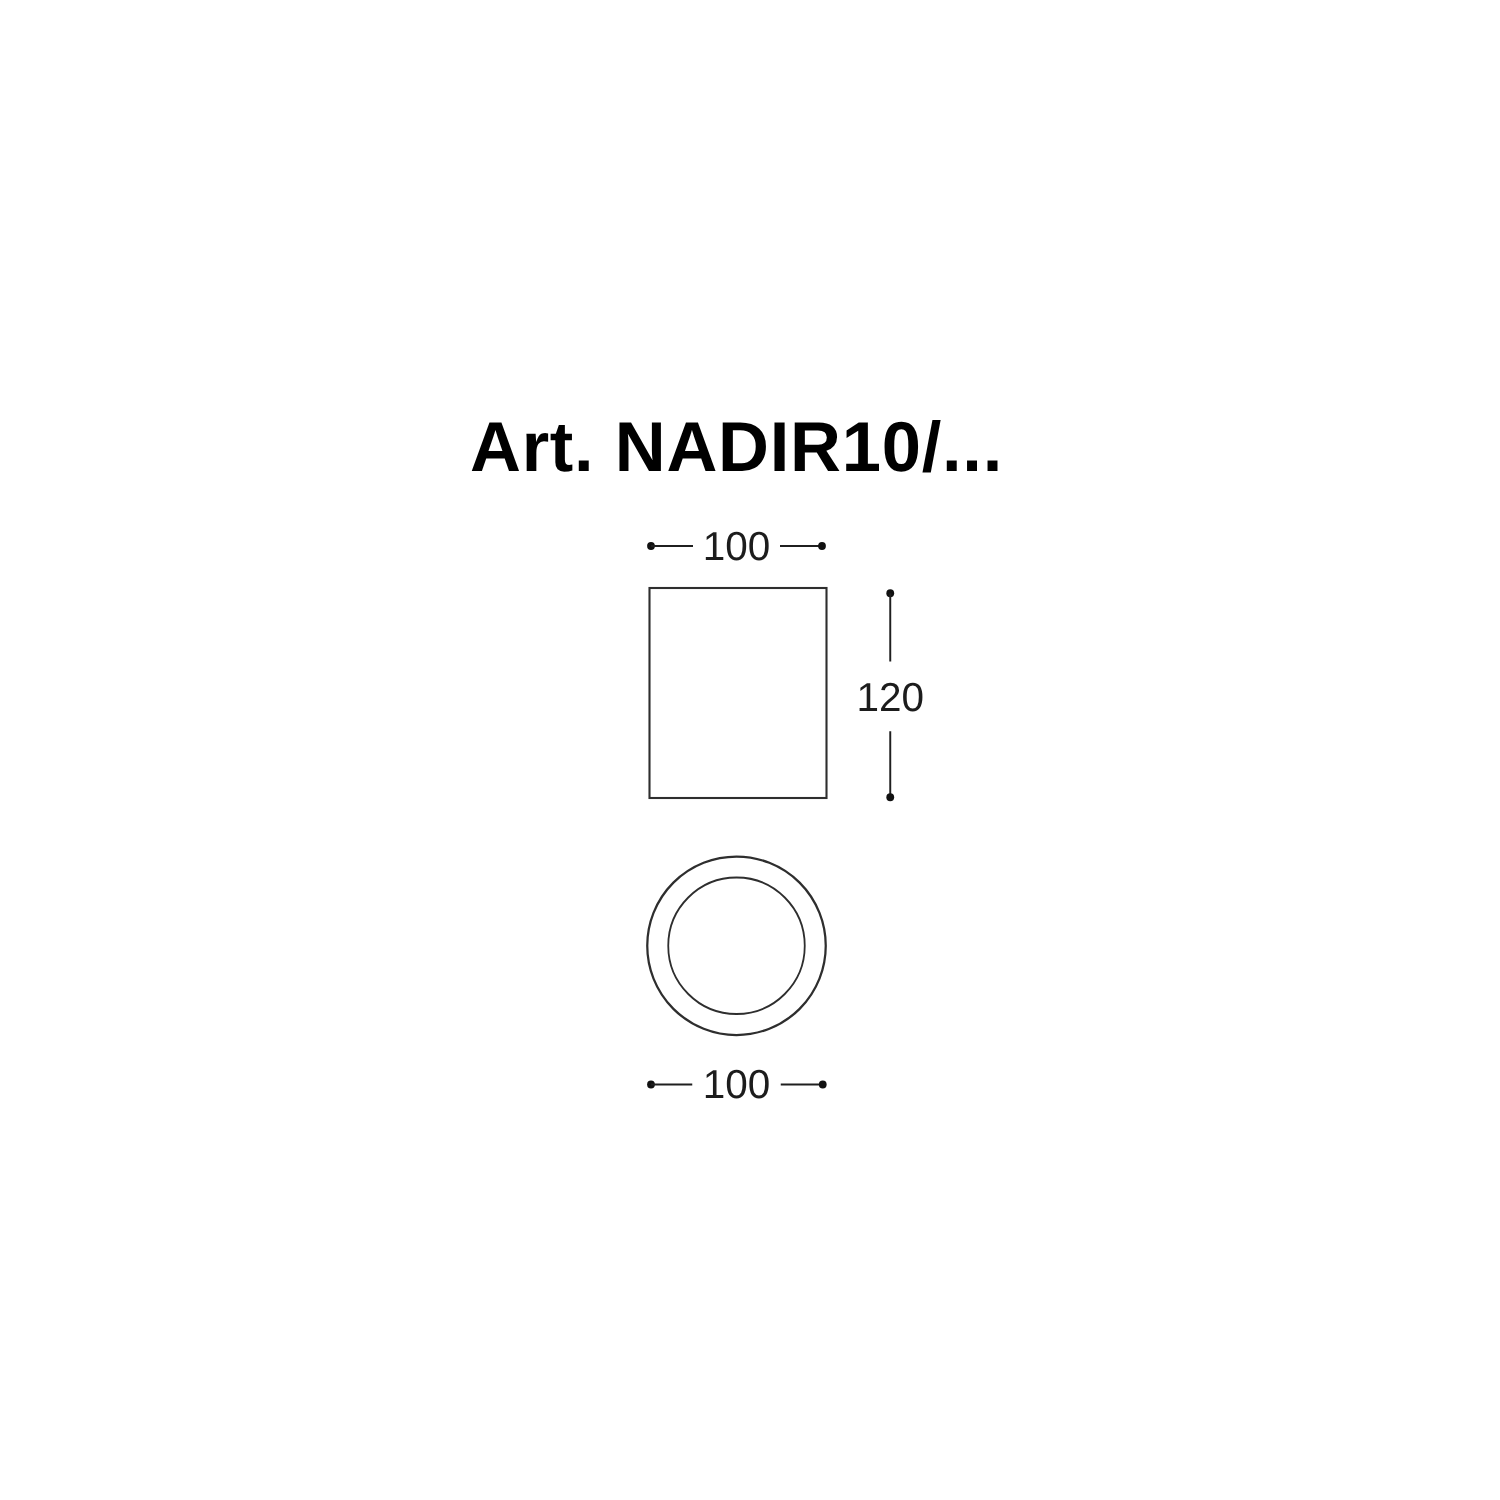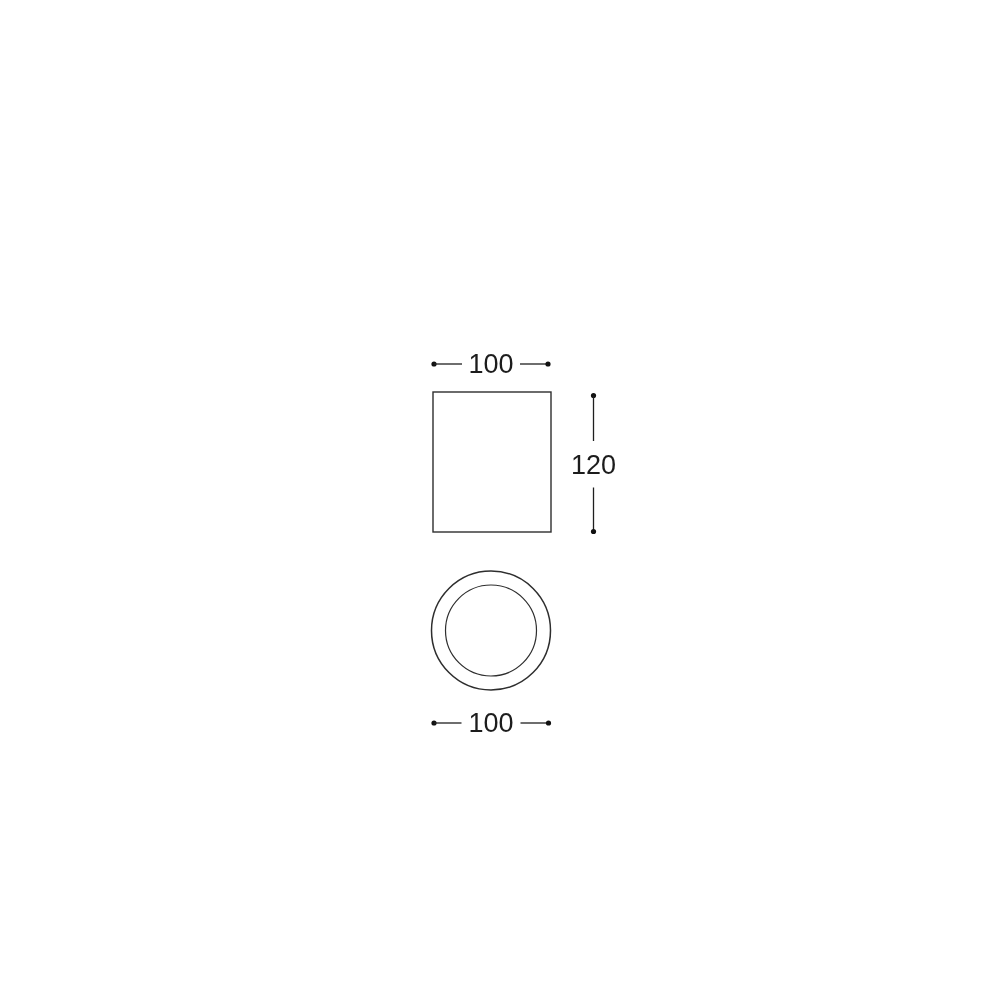--- a/index.html
+++ b/index.html
@@ -51,20 +51,21 @@
     fill: #ffffff;
     stroke: #2e2e2e;
     fill-opacity: 0;
   }
 </style>
 </head>
 <body>
 
 <div class="canvas">
 
+  <div class="product-title">Art. NADIR10/...</div>
 
   <svg class="drawing" width="1000" height="1000" viewBox="0 0 1000 1000">
 
     <g>
       <circle class="dim-dot" cx="434" cy="364" r="2.6"></circle>
       <line class="dim-line" x1="434" y1="364" x2="462" y2="364"></line>
       <text class="dim-text" x="491" y="373" text-anchor="middle">100</text>
       <line class="dim-line" x1="520" y1="364" x2="548" y2="364"></line>
       <circle class="dim-dot" cx="548" cy="364" r="2.6"></circle>
     </g>

